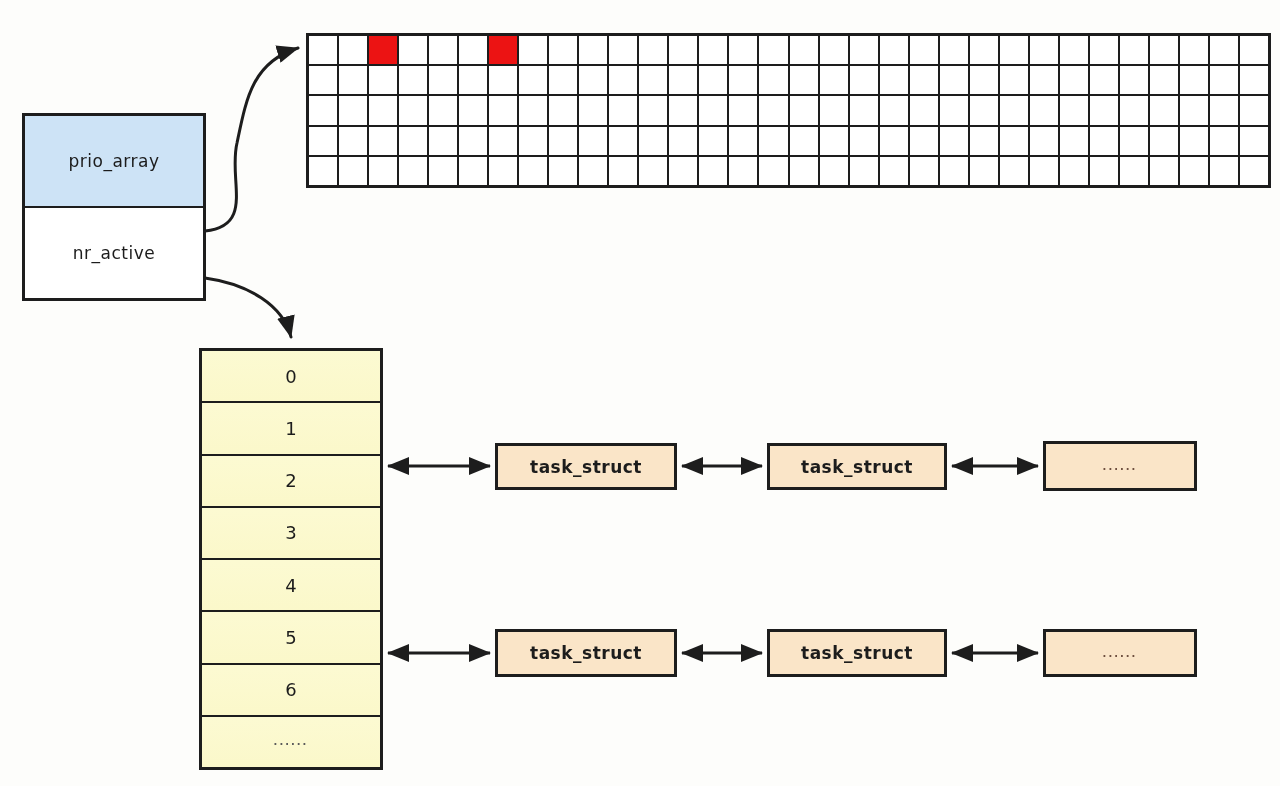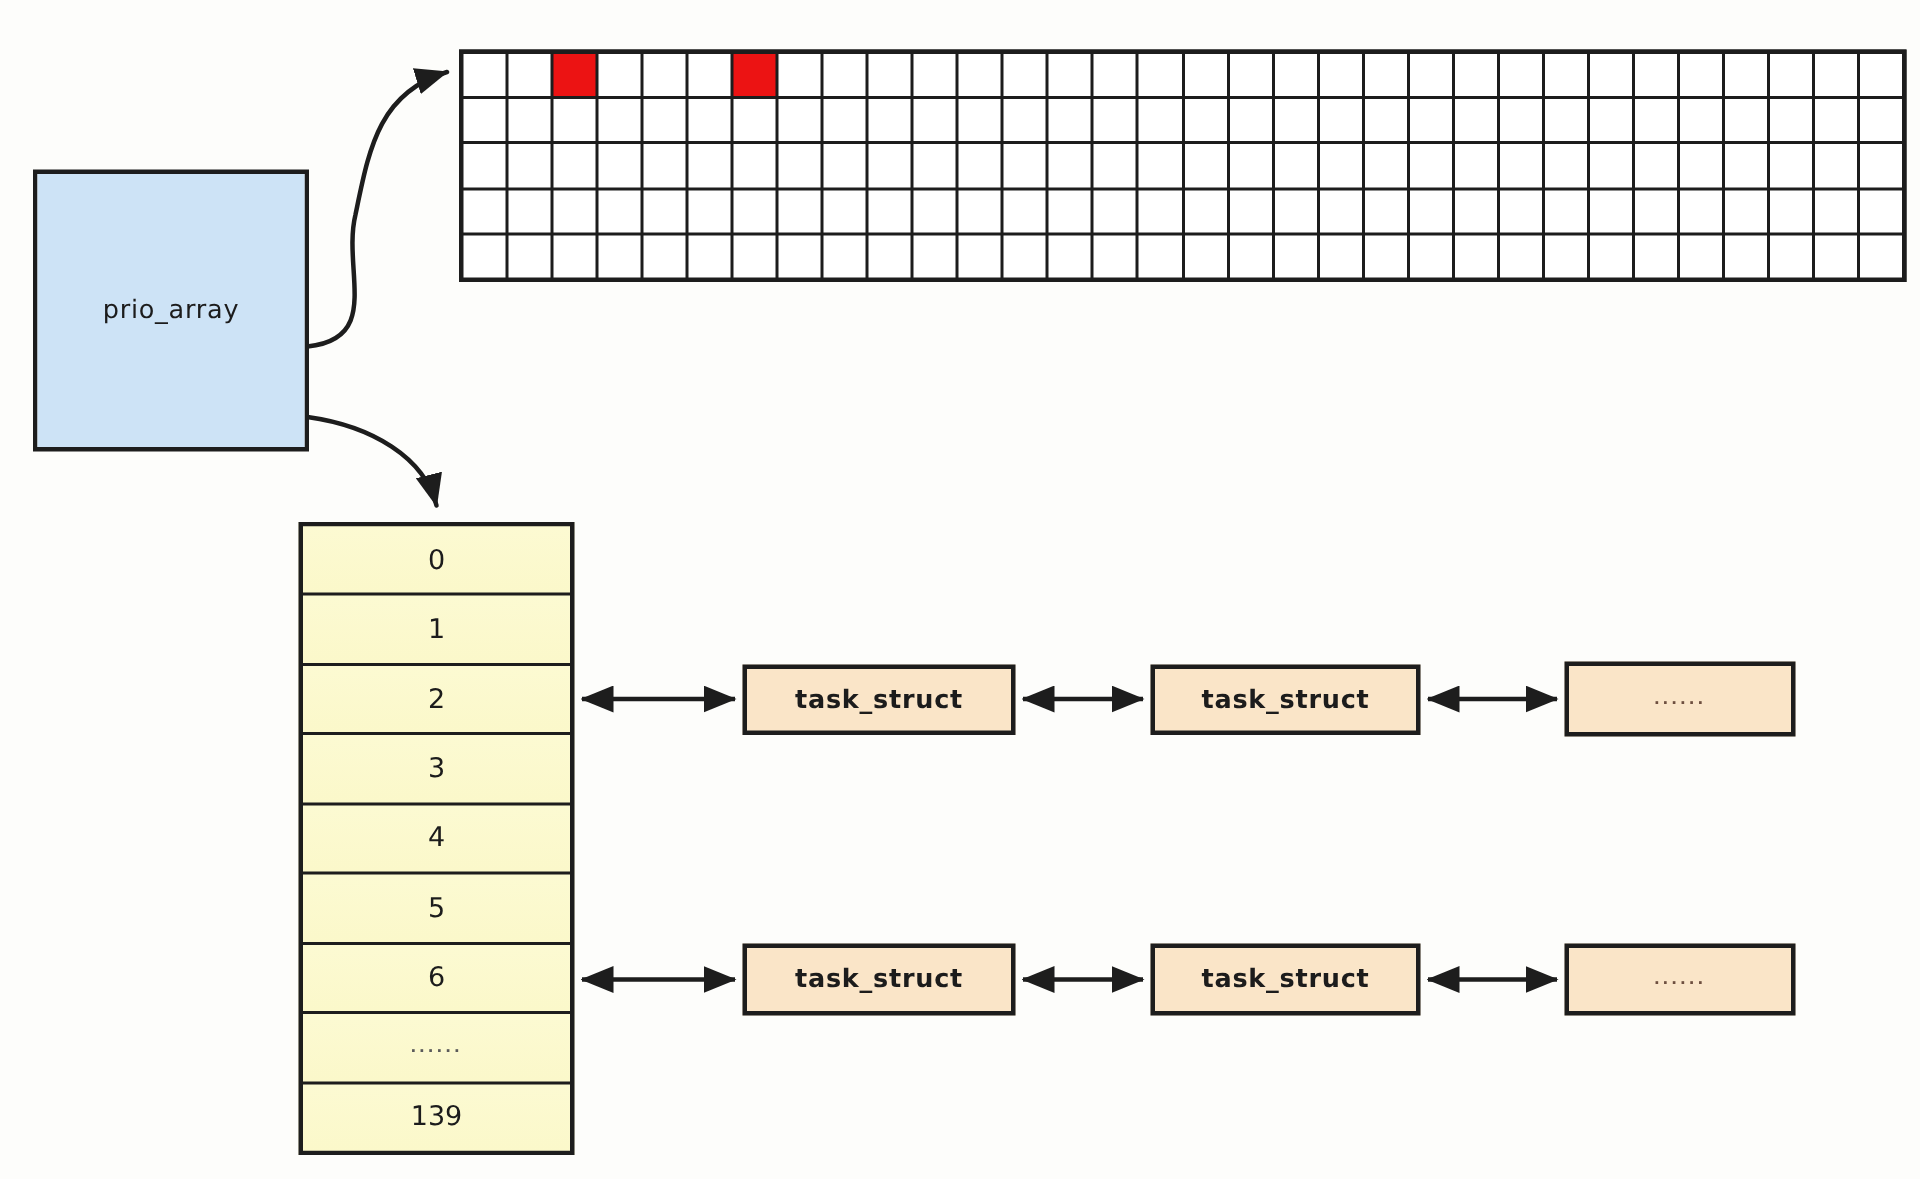--- a/index.html
+++ b/index.html
@@ -98,20 +98,21 @@
     <line class="conn" x1="682" y1="466" x2="762" y2="466" marker-start="url(#head)" marker-end="url(#head)"></line>
     <line class="conn" x1="952" y1="466" x2="1038" y2="466" marker-start="url(#head)" marker-end="url(#head)"></line>
 
     <line class="conn" x1="388" y1="653" x2="490" y2="653" marker-start="url(#head)" marker-end="url(#head)"></line>
     <line class="conn" x1="682" y1="653" x2="762" y2="653" marker-start="url(#head)" marker-end="url(#head)"></line>
     <line class="conn" x1="952" y1="653" x2="1038" y2="653" marker-start="url(#head)" marker-end="url(#head)"></line>
   </svg>
 
   <div class="struct-box">
       <div class="struct-row">prio_array</div>
+      <div class="struct-row">nr_active</div>
     </div>
 
   <div class="bitmap-grid">
       <div class="bit"></div>
       <div class="bit"></div>
       <div class="bit set"></div>
       <div class="bit"></div>
       <div class="bit"></div>
       <div class="bit"></div>
       <div class="bit set"></div>
@@ -272,21 +273,20 @@
 
   <div class="queue-array">
       <div class="qcell">0</div>
       <div class="qcell">1</div>
       <div class="qcell">2</div>
       <div class="qcell">3</div>
       <div class="qcell">4</div>
       <div class="qcell">5</div>
       <div class="qcell">6</div>
       <div class="qcell dots">......</div>
-      <div class="qcell">139</div>
     </div>
 
   <div class="task-box" style="left:495px; top:443px; width:182px; height:47px;">task_struct</div>
   <div class="task-box" style="left:767px; top:443px; width:180px; height:47px;">task_struct</div>
   <div class="task-box dots" style="left:1043px; top:441px; width:154px; height:50px;">......</div>
 
   <div class="task-box" style="left:495px; top:629px; width:182px; height:48px;">task_struct</div>
   <div class="task-box" style="left:767px; top:629px; width:180px; height:48px;">task_struct</div>
   <div class="task-box dots" style="left:1043px; top:629px; width:154px; height:48px;">......</div>
 

